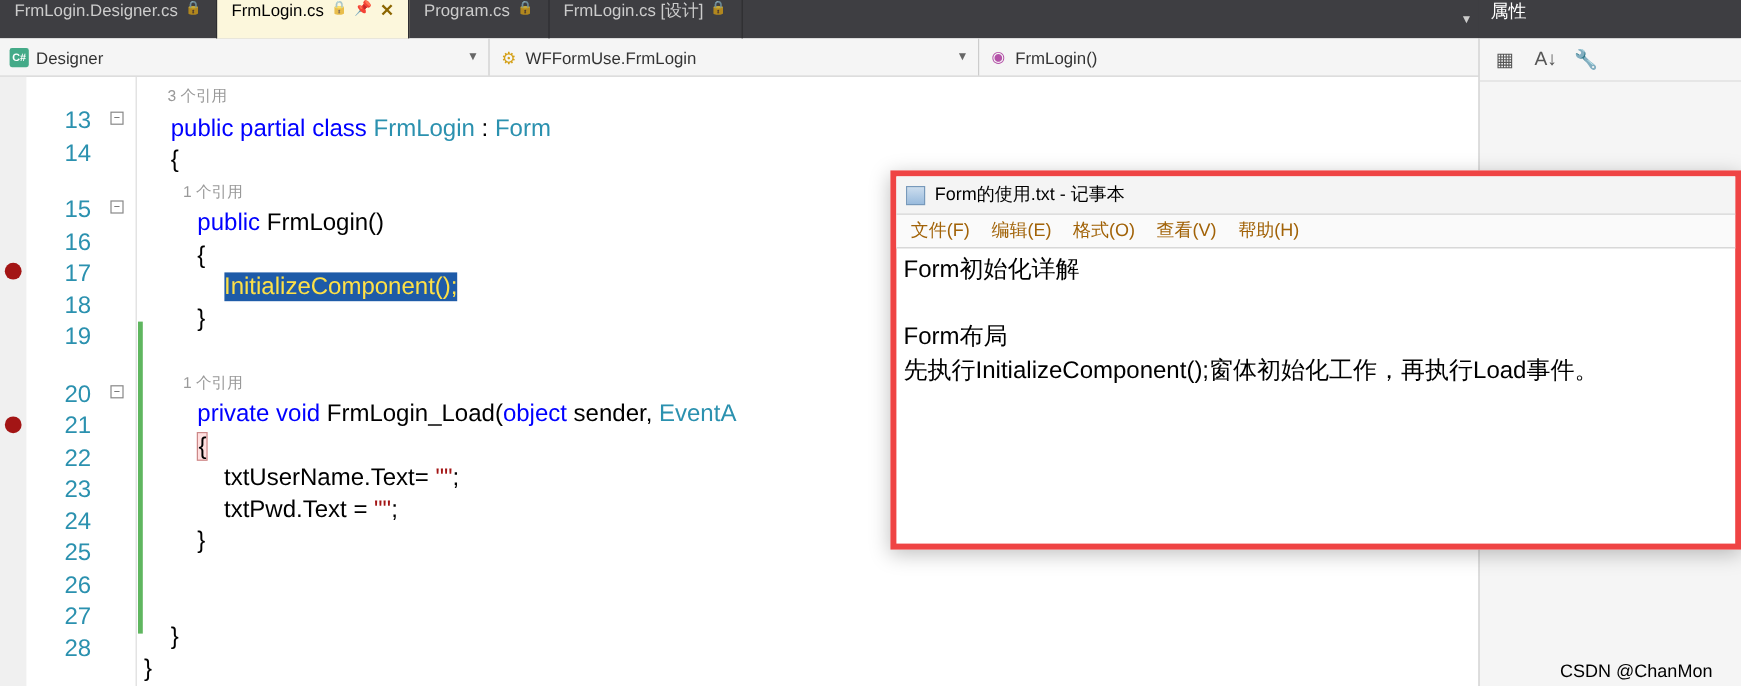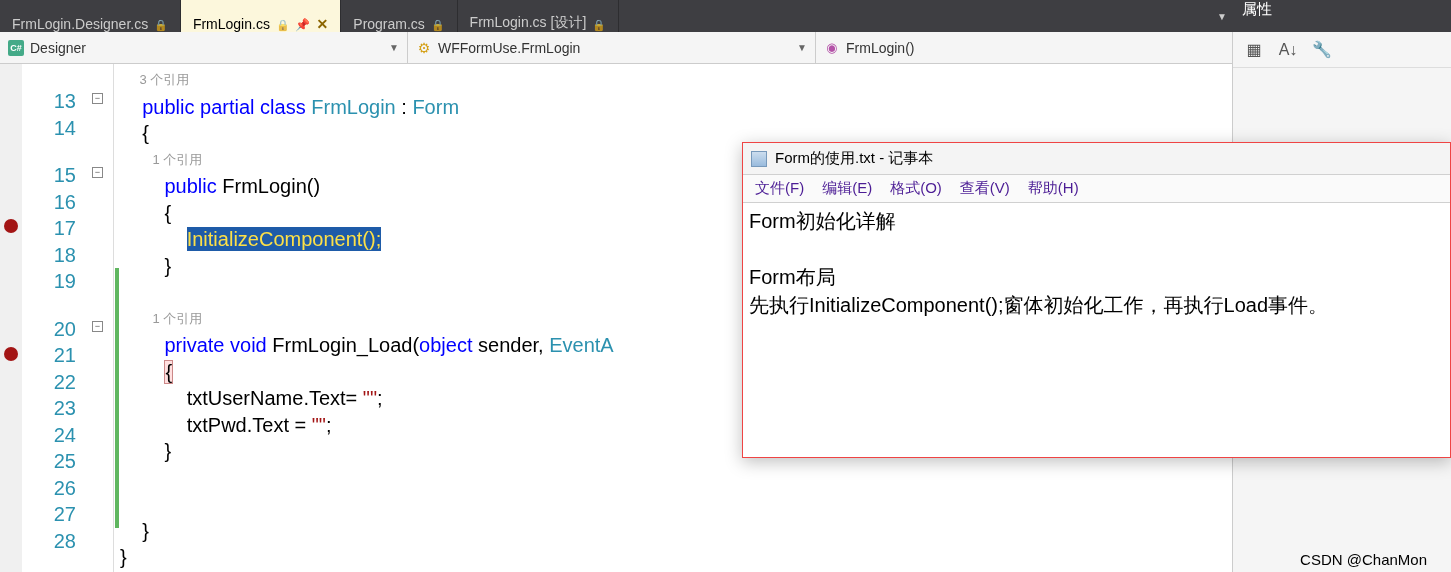--- a/index.html
+++ b/index.html
@@ -1,18 +1,18 @@
 <!DOCTYPE html>
 <html><head>
 <meta charset="utf-8">
 <style>
 *{margin:0;padding:0;box-sizing:border-box;font-family:"Segoe UI",Tahoma,sans-serif}
 body{width:1451px;height:572px;background:#fff;overflow:hidden;position:relative}
 .tabbar{height:32px;background:#3e3e42;display:flex;align-items:stretch;color:#ccc;font-size:14px}
-.tab{display:flex;align-items:flex-end;padding:0 12px;gap:6px;border-right:1px solid #2d2d30;cursor:pointer}
+.tab{display:flex;align-items:flex-start;padding:0 12px;gap:6px;border-right:1px solid #2d2d30;cursor:pointer}
 .tab.active{background:#fcf7dc;color:#000}
 .tab .lock{font-size:11px;opacity:.7}
 .tab .pin{font-size:12px}
 .tab .close{font-size:14px;font-weight:bold;color:#8b6500}
 .tabbar .spacer{flex:1}
 .tabdrop{width:20px;display:flex;align-items:center;justify-content:center;font-size:10px}
 .props-header{width:219px;background:#3e3e42;color:#fff;padding:0 10px;display:flex;align-items:flex-start;font-size:15px}
 .navbar{height:32px;background:#f5f5f5;border-bottom:1px solid #ccc;display:flex}
 .navsel{display:flex;align-items:center;padding:0 8px;border-right:1px solid #ccc;gap:6px;font-size:14px;color:#333}
 .navsel .arrow{margin-left:auto;font-size:10px;color:#666}
@@ -34,24 +34,24 @@
 .kw{color:#0000ff}.typ{color:#2b91af}.str{color:#a31515}
 .ref{font-size:13px;color:#999;font-family:"Segoe UI";height:21px;line-height:21px}
 .sel{background:#1e5ba8;color:#fde047;padding:1px 0}
 .curbrace{background:#ffe0e0;border:1px solid #c88}
 .scroll-v{position:absolute;right:0;top:64px;width:18px;height:476px;background:#f0f0f0}
 .scroll-v .split{position:absolute;top:-14px;width:18px;height:14px;background:#e0e0e0;border:1px solid #aaa;font-size:10px;text-align:center;line-height:12px;color:#666}
 .scroll-v .up{position:absolute;top:0;width:18px;height:18px;text-align:center;font-size:10px;color:#666;line-height:18px}
 .props-body{position:absolute;right:0;top:32px;width:219px;height:540px;background:#f5f5f5;border-left:1px solid #ccc}
 .props-tools{height:36px;display:flex;align-items:center;gap:12px;padding:0 10px;border-bottom:1px solid #ddd}
 .props-tools span{width:22px;height:22px;display:inline-flex;align-items:center;justify-content:center;color:#555;font-size:16px}
-.notepad{position:absolute;left:742px;top:142px;width:709px;height:316px;background:#fff;border:1px solid #ef4444;box-shadow:0 4px 16px rgba(0,0,0,.25)}
+.notepad{position:absolute;left:742px;top:142px;width:709px;height:316px;background:#fff;border:5px solid #ef4444;box-shadow:0 4px 16px rgba(0,0,0,.25)}
 .np-title{height:32px;background:#f4f4f4;display:flex;align-items:center;padding:0 8px;gap:8px;font-size:15px;color:#000;border-bottom:1px solid #d0d0d0}
 .np-icon{width:16px;height:16px;display:inline-block;background:linear-gradient(#cde,#9bd);border:1px solid #79b}
-.np-menu{height:28px;display:flex;align-items:center;gap:18px;padding:0 12px;font-size:15px;color:#4c1d95;border-bottom:1px solid #d0d0d0;background:#fafafa}
+.np-menu{height:28px;display:flex;align-items:center;gap:18px;padding:0 12px;font-size:15px;color:#a16207;border-bottom:1px solid #d0d0d0;background:#fafafa}
 .np-body{padding:4px 6px;font:20px SimSun,"MS Gothic",monospace;color:#000;line-height:28px}
 .watermark{position:absolute;right:24px;bottom:4px;font-size:15px;color:#000000;font-family:sans-serif}
 </style>
 </head>
 <body>
 
 <div class="tabbar">
   <div class="tab">
       <span>FrmLogin.Designer.cs</span>
       <span class="lock">🔒</span>

